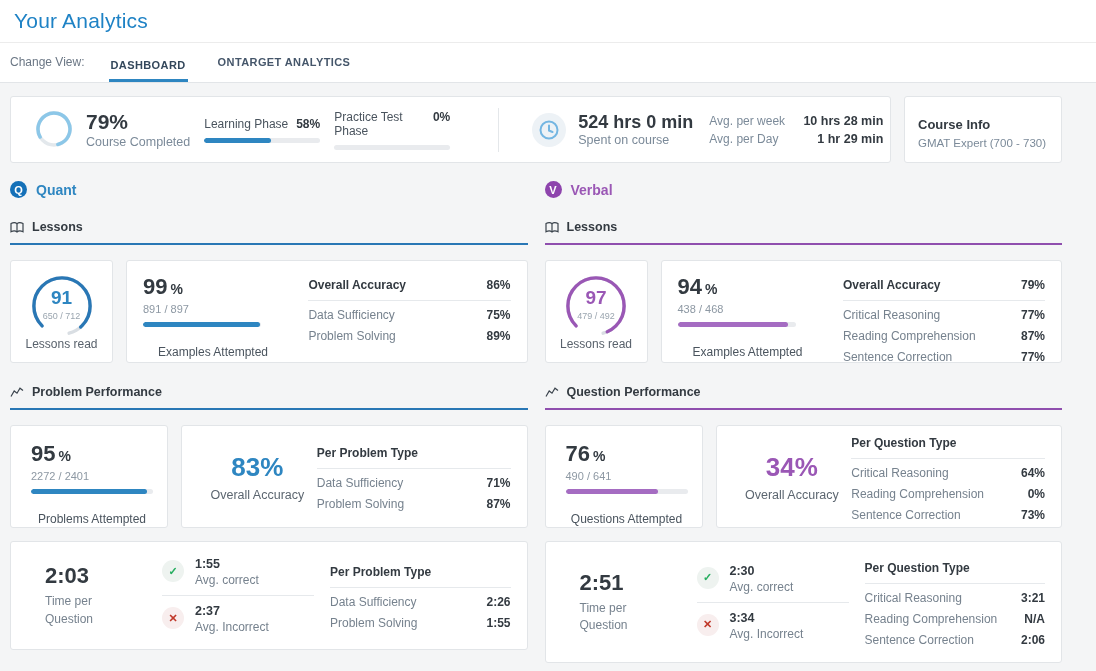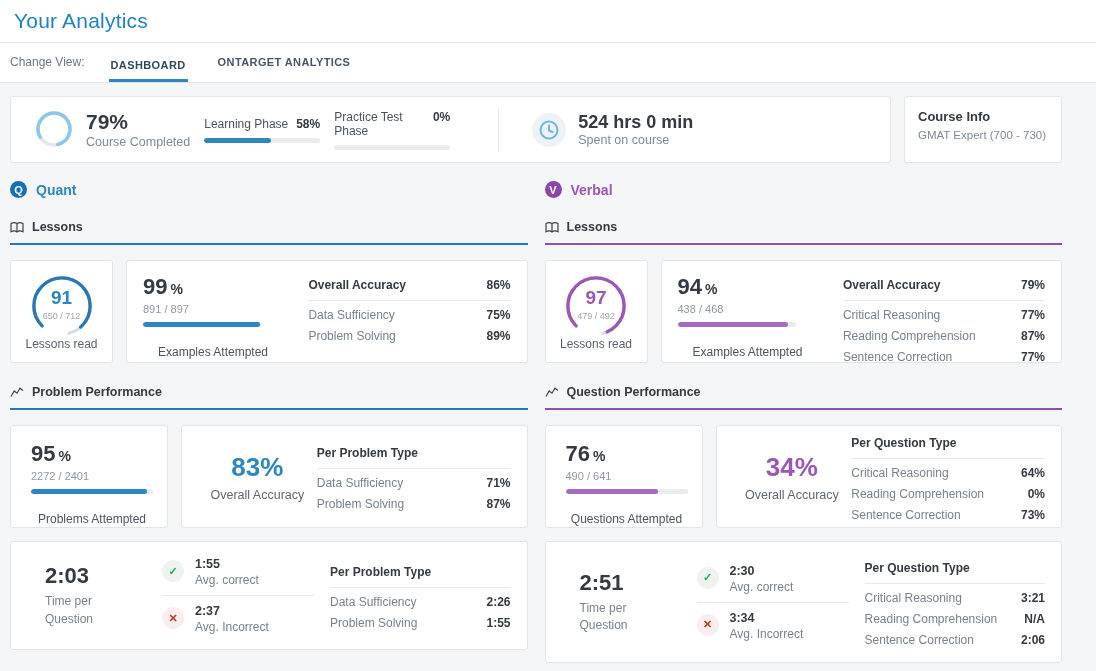--- a/index.html
+++ b/index.html
@@ -35,21 +35,21 @@
   .bar-blue > div { background:var(--accent_blue); }
   .bar-purple > div { background:var(--verbal_bar); }
   .vdiv { width:1px; height:44px; background:#e4e7ea; margin-left:48px; }
   .sc-time { display:flex; align-items:center; margin-left:33px; }
   .sc-time .txt { margin-left:12px; }
   .time-total { font-size:18px; font-weight:bold; line-height:1.2; }
   .sc-avg { margin-left:16px; font-size:12px; }
   .avg-row { display:flex; margin:4px 0; }
   .avg-row .lbl { color:#7b8a99; width:88px; }
   .avg-row .val { font-weight:bold; color:#333a41; text-align:right; width:86px; font-size:12.5px; }
-  .course-info { flex:0 0 158px; height:67px; padding:12px 13px; }
+  .course-info { flex:0 0 158px; height:67px; padding:20px 13px; }
   .ci-title { font-size:13px; font-weight:bold; margin-bottom:5px; }
   .ci-name { font-size:11.5px; color:#7b8a99; }
 
   .columns { display:grid; grid-template-columns:1fr 1fr; gap:17px; margin-top:16px; }
   .sec-header { display:flex; align-items:center; gap:9px; margin-top:2px; }
   .badge { width:17px; height:17px; border-radius:50%; color:#fff; font-size:11px; font-weight:bold; display:flex; align-items:center; justify-content:center; }
   .quant .badge { background:#1470b8; }
   .verbal .badge { background:#8e44ad; }
   .sec-title { font-size:14px; font-weight:bold; }
   .quant .sec-title { color:var(--quant); }
@@ -154,20 +154,30 @@
         <svg width="34" height="34" viewBox="0 0 34 34">
           <circle cx="17" cy="17" r="17" fill="#edf2f6"></circle>
           <circle cx="17" cy="17" r="8.5" fill="none" stroke="#74b6e2" stroke-width="2"></circle>
           <path d="M17 12.5 V17.5 L20.5 19" fill="none" stroke="#74b6e2" stroke-width="2" stroke-linecap="round"></path>
         </svg>
         <div class="txt">
           <div class="time-total">524 hrs 0 min</div>
           <div class="muted">Spent on course</div>
         </div>
       </div>
+      <div class="sc-avg">
+        <div class="avg-row">
+          <span class="lbl">Avg. per week</span>
+          <span class="val">10 hrs 28 min</span>
+        </div>
+        <div class="avg-row">
+          <span class="lbl">Avg. per Day</span>
+          <span class="val">1 hr 29 min</span>
+        </div>
+      </div>
     </div>
     <div class="card course-info">
       <div class="ci-title">Course Info</div>
       <div class="ci-name">GMAT Expert (700 - 730)</div>
     </div>
   </div>
 
   <div class="columns">
 
     <section class="quant">

